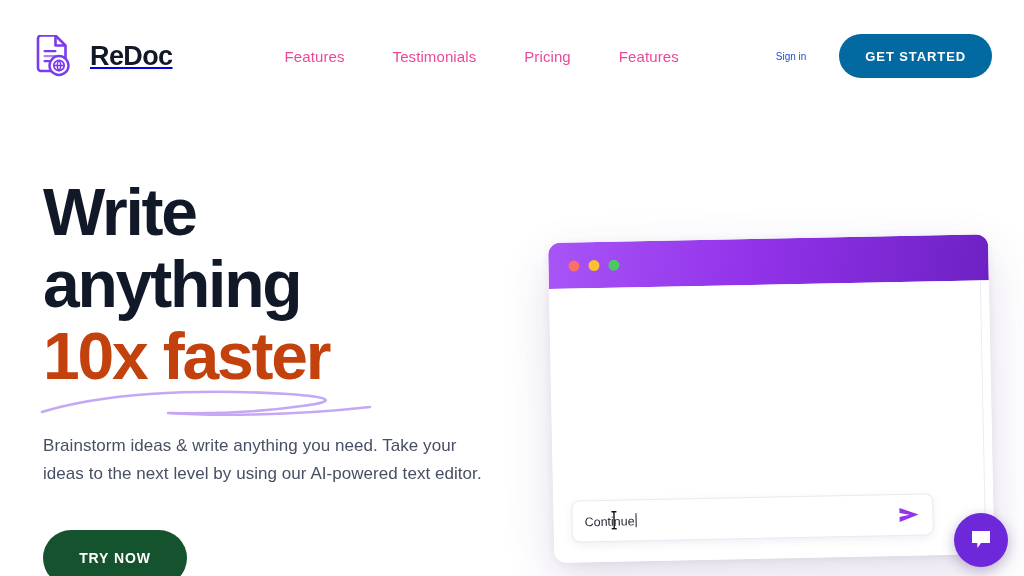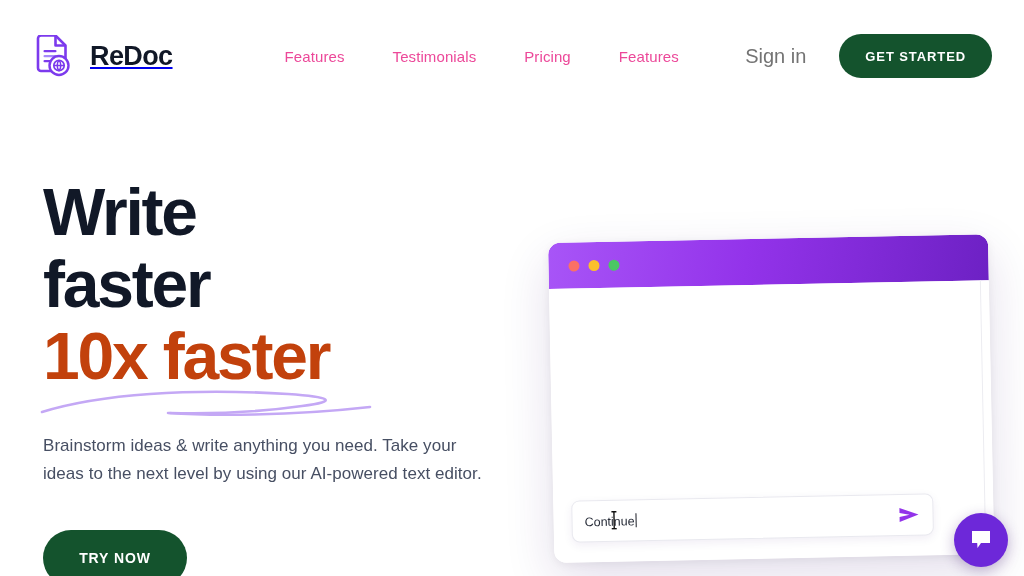--- a/index.html
+++ b/index.html
@@ -23,23 +23,23 @@
     line-height: 1;
   }
 
   .nav { display:flex; align-items:center; gap:48px; margin-left: 112px; }
   .nav-link {
     font-size: 15px; color:#ec4899; text-decoration:none; white-space:nowrap;
     letter-spacing: 0.1px;
   }
 
   .header-right { margin-left:auto; display:flex; align-items:center; gap:33px; margin-right:32px; }
-  .signin { font-size:20px; color:#737373; text-decoration:none; white-space:nowrap; }
+  .signin { font-size:10px; color:#1d4ed8; text-decoration:none; white-space:nowrap; }
   .btn-primary {
-    background:#14532d; color:#fff; border:none; border-radius:999px;
+    background:#0369a1; color:#fff; border:none; border-radius:999px;
     font-size:13px; font-weight:700; letter-spacing:0.9px;
     padding: 0 26px; height: 44px; display:flex; align-items:center; justify-content:center;
     cursor:pointer; white-space:nowrap; font-family:"Liberation Sans", sans-serif;
   }
 
   
   .hero-left { position:absolute; left:43px; top:176px; width:470px; z-index:20; }
   .headline {
     font-size: 66px; line-height: 72px; font-weight: 700;
     color: #111827; letter-spacing: -2.2px;
@@ -154,21 +154,21 @@
 
     <div class="header-right">
       <a class="signin" href="#">Sign in</a>
       <button class="btn-primary">GET STARTED</button>
     </div>
   </div>
 
   <div class="hero-left">
     <h1 class="headline">
       <span>Write</span><br>
-      <span>faster</span><br>
+      <span>anything</span><br>
       <span class="accent-wrap">
         <span class="accent">10x faster</span>
         <svg class="underline-svg" viewBox="0 0 350 38" xmlns="http://www.w3.org/2000/svg">
           <path d="M2 30 C60 12, 150 6, 248 12 C290 15, 300 19, 262 24 C220 30, 170 32, 130 31" fill="none" stroke="#c4a8f5" stroke-width="2.6" stroke-linecap="round"></path>
           <path d="M128 31 C170 34, 250 34, 330 25" fill="none" stroke="#c4a8f5" stroke-width="2.6" stroke-linecap="round"></path>
         </svg>
       </span>
     </h1>
 
     <p class="subtext">Brainstorm ideas &amp; write anything you need. Take your ideas to the next level by using our AI-powered text editor.</p>

